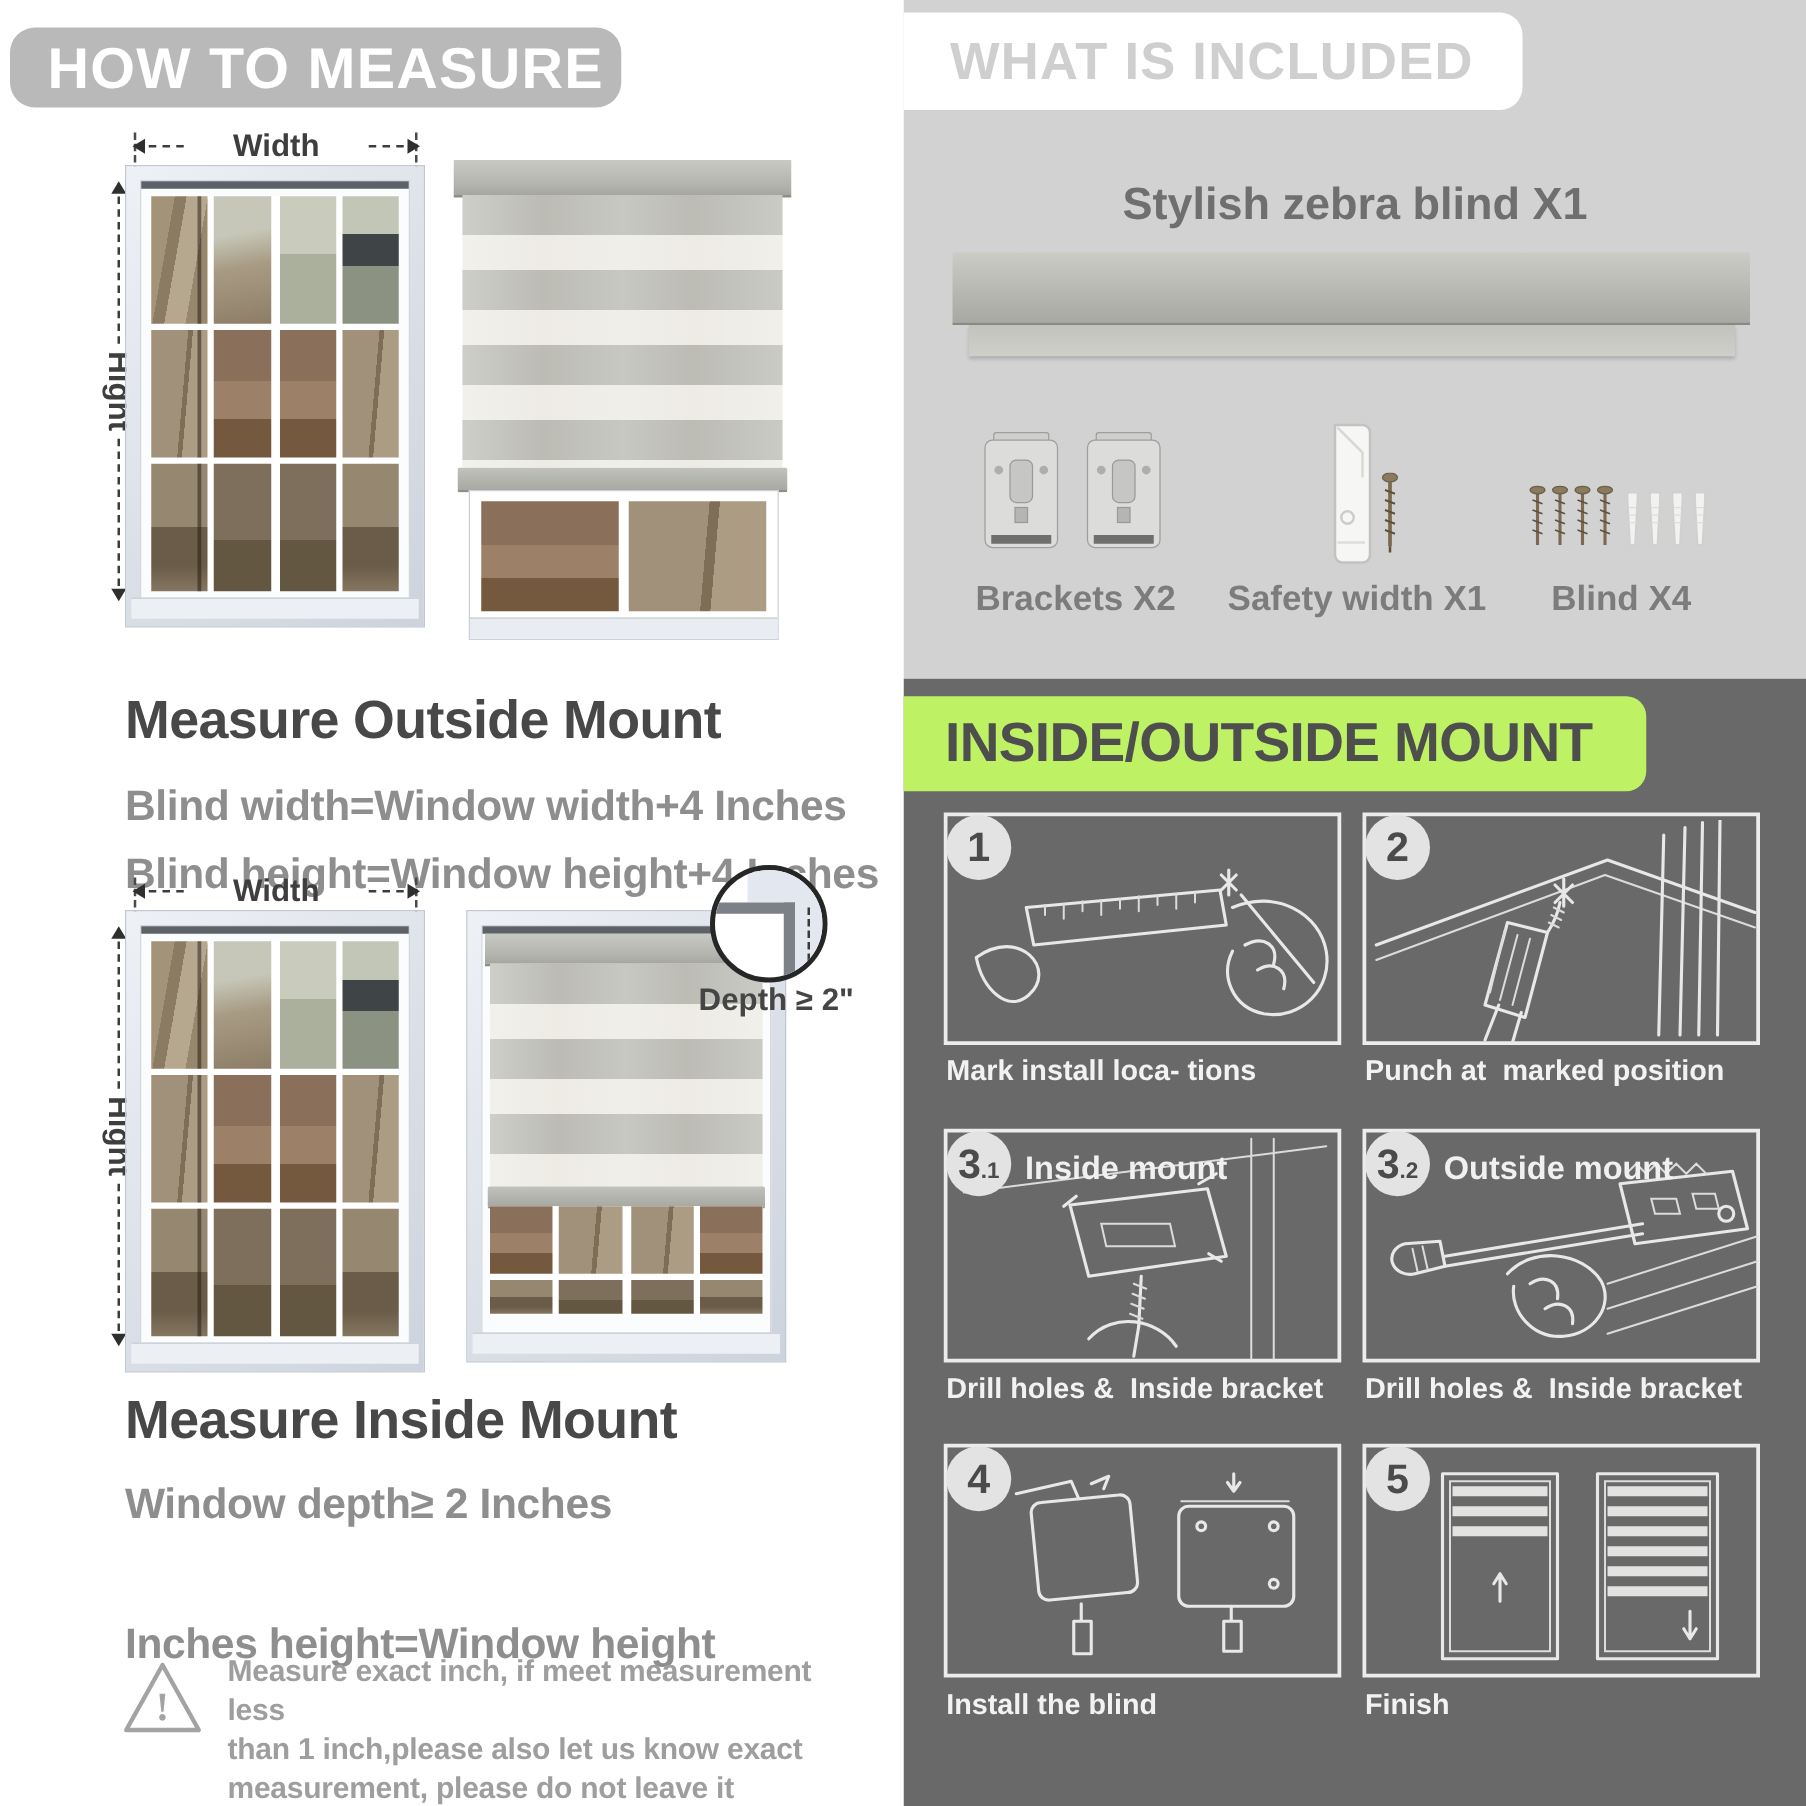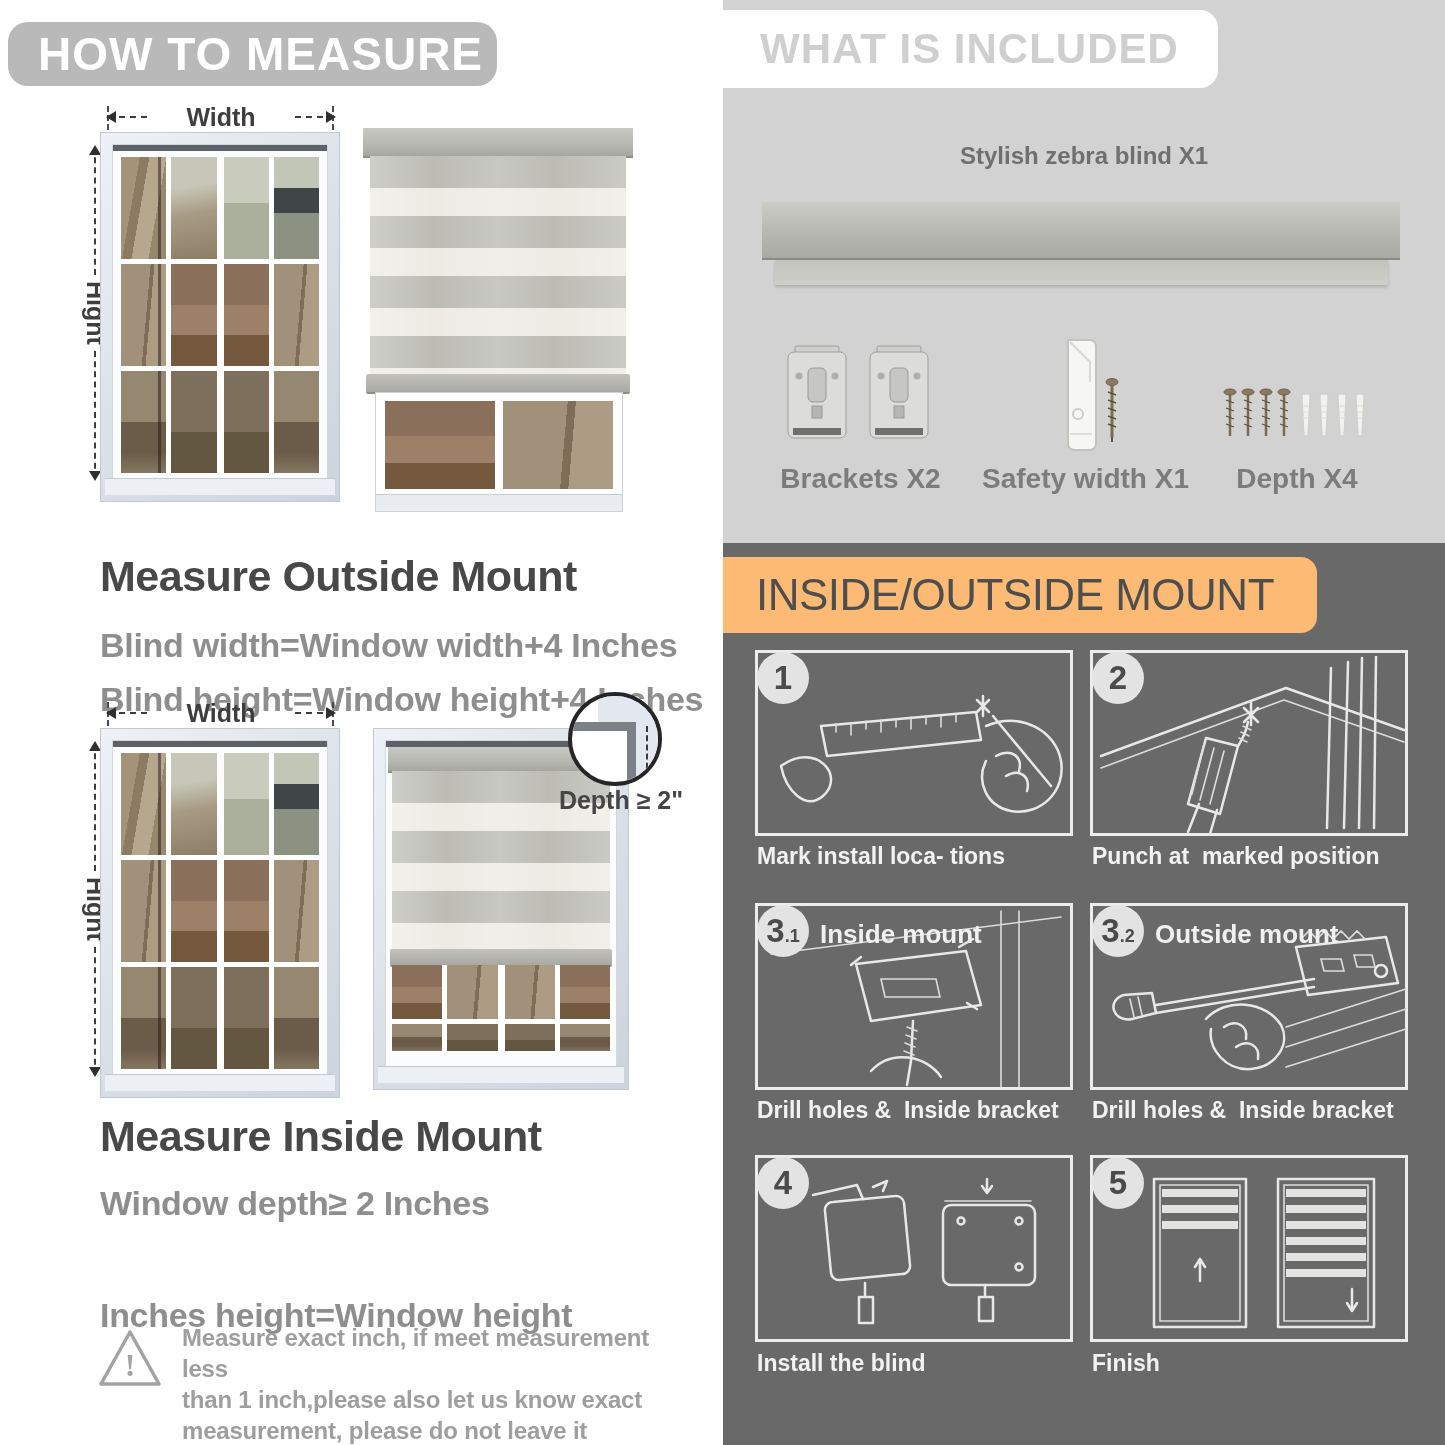--- a/index.html
+++ b/index.html
@@ -70,28 +70,28 @@
   .dc-dash{position:absolute;right:10px;top:30px;bottom:4px;width:0;border-left:2px dashed #3a3a3a;}
   .depth-label{color:#454545;font-size:25px;font-weight:700;}
 
   
   .warn-text{color:#9e9e9e;font-size:24px;font-weight:700;line-height:31px;letter-spacing:-0.2px;}
 
   
   .panel-light{left:723px;top:0;width:722px;height:543px;background:#d2d2d2;}
   .included-band{left:723px;top:10px;width:495px;height:78px;background:#fff;border-radius:0 18px 18px 0;
     color:#cfcfcf;font-size:42px;font-weight:700;line-height:78px;padding-left:37px;box-sizing:border-box;letter-spacing:1px;}
-  .stylish-label{left:723px;top:142px;width:722px;text-align:center;color:#6f6f6f;font-size:24px;font-weight:700;}
+  .stylish-label{left:723px;top:142px;width:722px;text-align:center;color:#6f6f6f;font-size:36px;font-weight:700;}
   .cassette-bar{left:762px;top:202px;width:638px;height:56px;background:linear-gradient(180deg,#ccccc6,#b6b6b0 60%,#a9a9a3);border-bottom:2px solid #8a8a84;}
   .cassette-lip{left:775px;top:260px;width:613px;height:25px;background:linear-gradient(180deg,#c3c3bd,#cfcfc9);box-shadow:0 2px 3px rgba(0,0,0,.18);}
   .part-label{color:#7c7c7c;font-size:28px;font-weight:700;text-align:center;}
 
   .panel-dark{left:723px;top:543px;width:722px;height:902px;background:#696969;}
-  .mount-band{left:723px;top:557px;width:594px;height:76px;background:#fdba74;border-radius:0 16px 16px 0;
-    color:#4e4e4e;font-size:44px;font-weight:400;line-height:76px;padding-left:33px;box-sizing:border-box;letter-spacing:-0.5px;}
+  .mount-band{left:723px;top:557px;width:594px;height:76px;background:#bef264;border-radius:0 16px 16px 0;
+    color:#4e4e4e;font-size:44px;font-weight:700;line-height:76px;padding-left:33px;box-sizing:border-box;letter-spacing:-0.5px;}
 
   .step-box{position:absolute;width:318px;border:3px solid #ececec;box-sizing:border-box;}
   .step-badge{position:absolute;left:-1px;top:-1px;width:52px;height:52px;border-radius:50%;background:#e3e3e3;
     color:#4b4b4b;text-align:center;line-height:52px;font-weight:700;font-size:33px;}
   .step-badge .sub{font-size:18px;}
   .step-inner-label{position:absolute;left:62px;top:13px;color:#f0f0f0;font-size:26px;font-weight:700;}
   .step-caption{position:absolute;width:318px;color:#f2f2f2;font-size:23px;font-weight:700;white-space:pre-wrap;}
   .step-art{position:absolute;left:3px;top:3px;}
   .step-art svg{display:block;}
   .ln{fill:none;stroke:#e8e8e8;stroke-width:2.5;stroke-linecap:round;stroke-linejoin:round;}
@@ -327,21 +327,21 @@
           <path d="M134,8 h8 v6 l-2,36 h-4 l-2,-36 Z"></path>
       </g>
       <g stroke="#ddddda" stroke-width="1">
         <path d="M81,20 h6 M81,26 h6 M81,32 h6 M99,20 h6 M99,26 h6 M99,32 h6 M117,20 h6 M117,26 h6 M117,32 h6 M135,20 h6 M135,26 h6 M135,32 h6"></path>
       </g>
     </svg>
   </div>
 
   <div class="abs part-label" style="left:768px;top:463px;width:185px;">Brackets X2</div>
   <div class="abs part-label" style="left:978px;top:463px;width:215px;">Safety width X1</div>
-  <div class="abs part-label" style="left:1222px;top:463px;width:150px;">Depth X4</div>
+  <div class="abs part-label" style="left:1222px;top:463px;width:150px;">Blind X4</div>
 
   <div class="abs panel-dark"></div>
   <div class="abs mount-band">INSIDE/OUTSIDE MOUNT</div>
 
   <div class="step-box" style="left:755px;top:650px;height:186px;">
     <div class="step-art">
       <svg width="312" height="180" viewBox="0 0 312 180">
         <path class="ln" d="M60,70 L215,56 L220,84 L66,100 Z"></path>
         <path class="lnthin" d="M75,68 v8 M90,67 v12 M105,65 v8 M120,64 v12 M135,63 v8 M150,61 v12 M165,60 v8 M180,59 v12 M195,58 v8"></path>
         <path class="ln" d="M216,44 l12,12 M228,44 l-12,12 M222,40 v20"></path>

